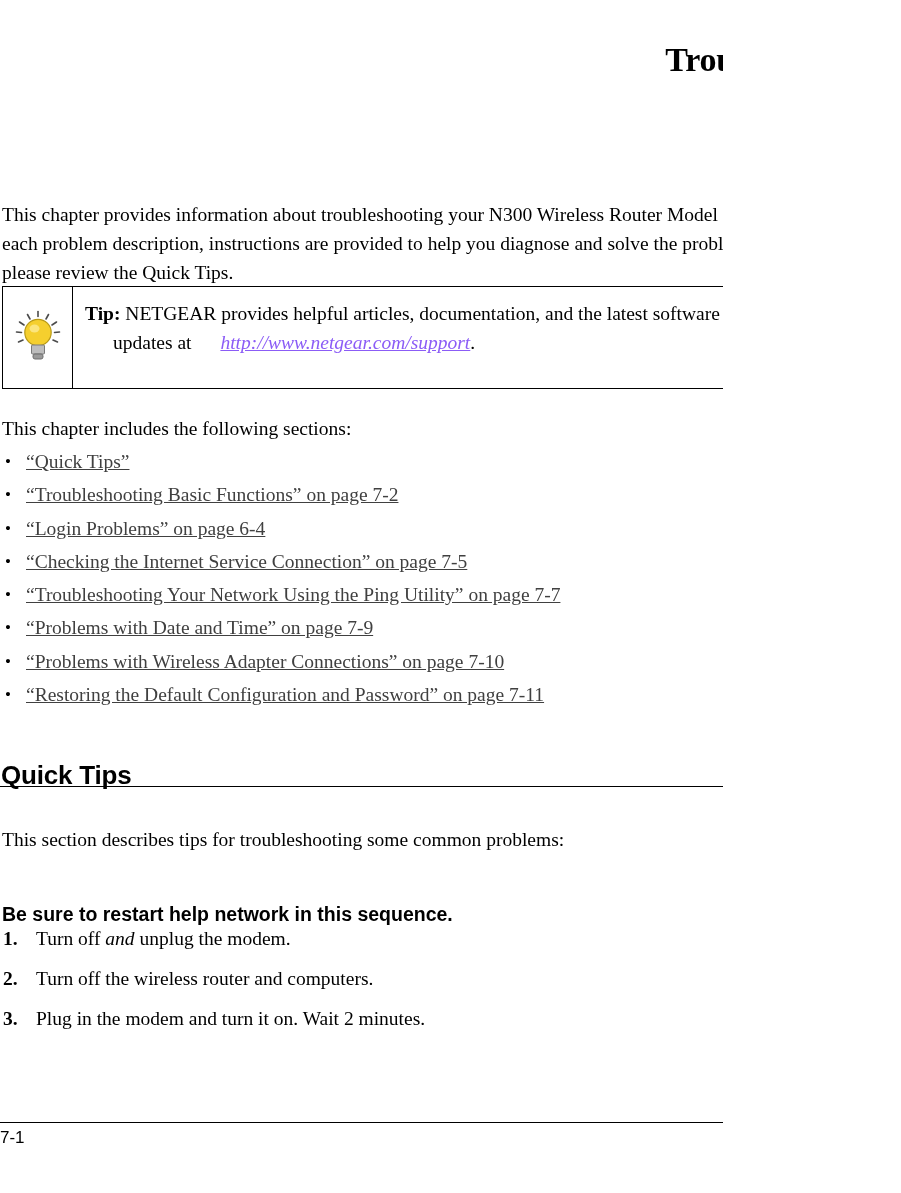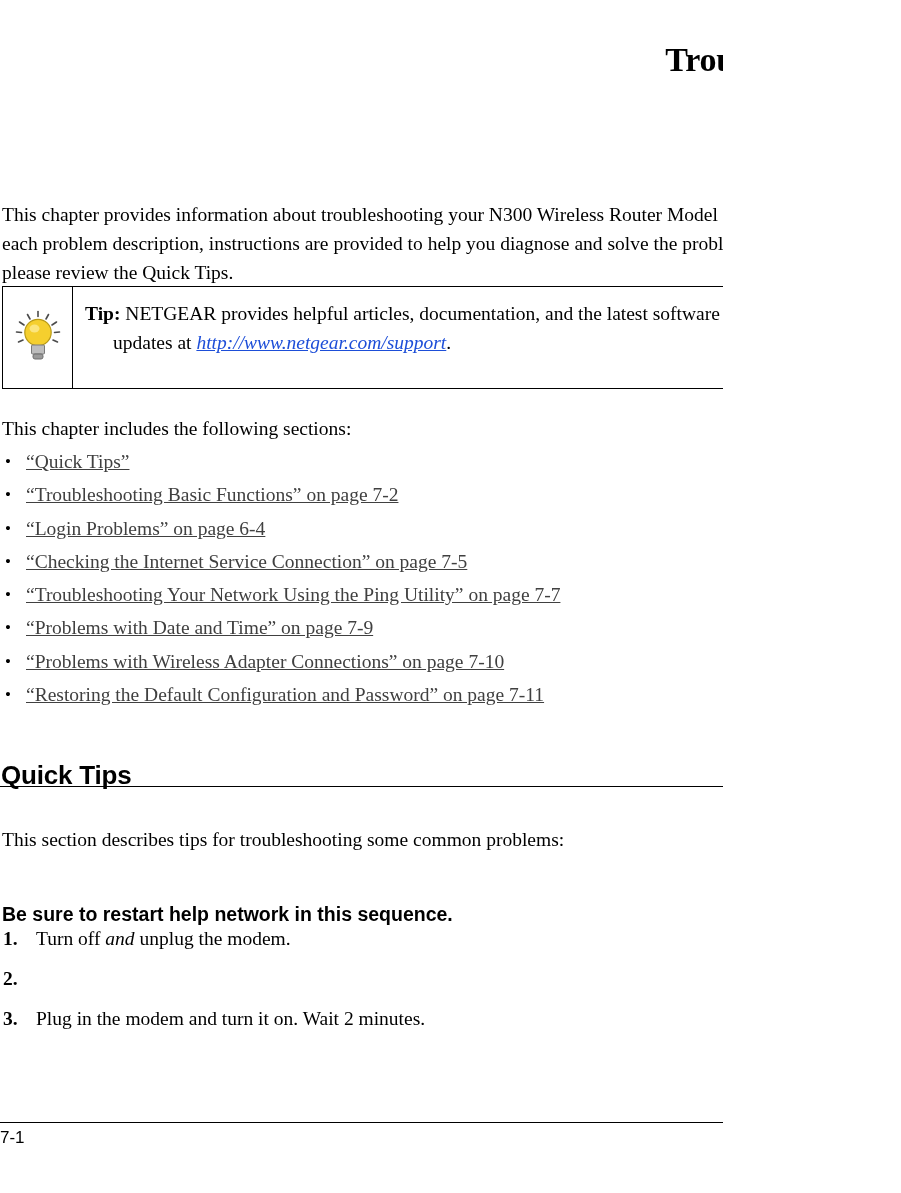--- a/index.html
+++ b/index.html
@@ -77,22 +77,23 @@
     box-sizing: border-box;
     font-size: 19.5px;
     line-height: 29px;
   }
   .tip-text-cell .tip-label { font-weight: bold; }
   .tip-text-cell .cont {
     display: block;
     padding-left: 28px;
   }
   .url-link {
-    color: #1d4ed8;
+    color: #8b5cf6;
     font-style: italic;
+    margin-left: 24px;
   }
 
   
   .sect-intro {
     position: absolute;
     left: 2px;
     top: 414px;
     font-size: 19.5px;
     line-height: 29px;
   }
@@ -301,20 +302,21 @@
 
   <h2 class="h2-restart">Be sure to restart help network in this sequence.</h2>
 
   <div class="steps">
     <div class="step-row">
       <span class="num">1.</span>
       <span class="stext"><span>Turn off </span><i>and</i><span> unplug the modem.</span></span>
     </div>
     <div class="step-row">
       <span class="num">2.</span>
+      <span class="stext"><span>Turn off the wireless router and computers.</span><i></i><span></span></span>
     </div>
     <div class="step-row">
       <span class="num">3.</span>
       <span class="stext"><span>Plug in the modem and turn it on. Wait 2 minutes.</span><i></i><span></span></span>
     </div>
   </div>
 
   <div class="rule-footer"></div>
   <div class="page-num">7-1</div>
 

